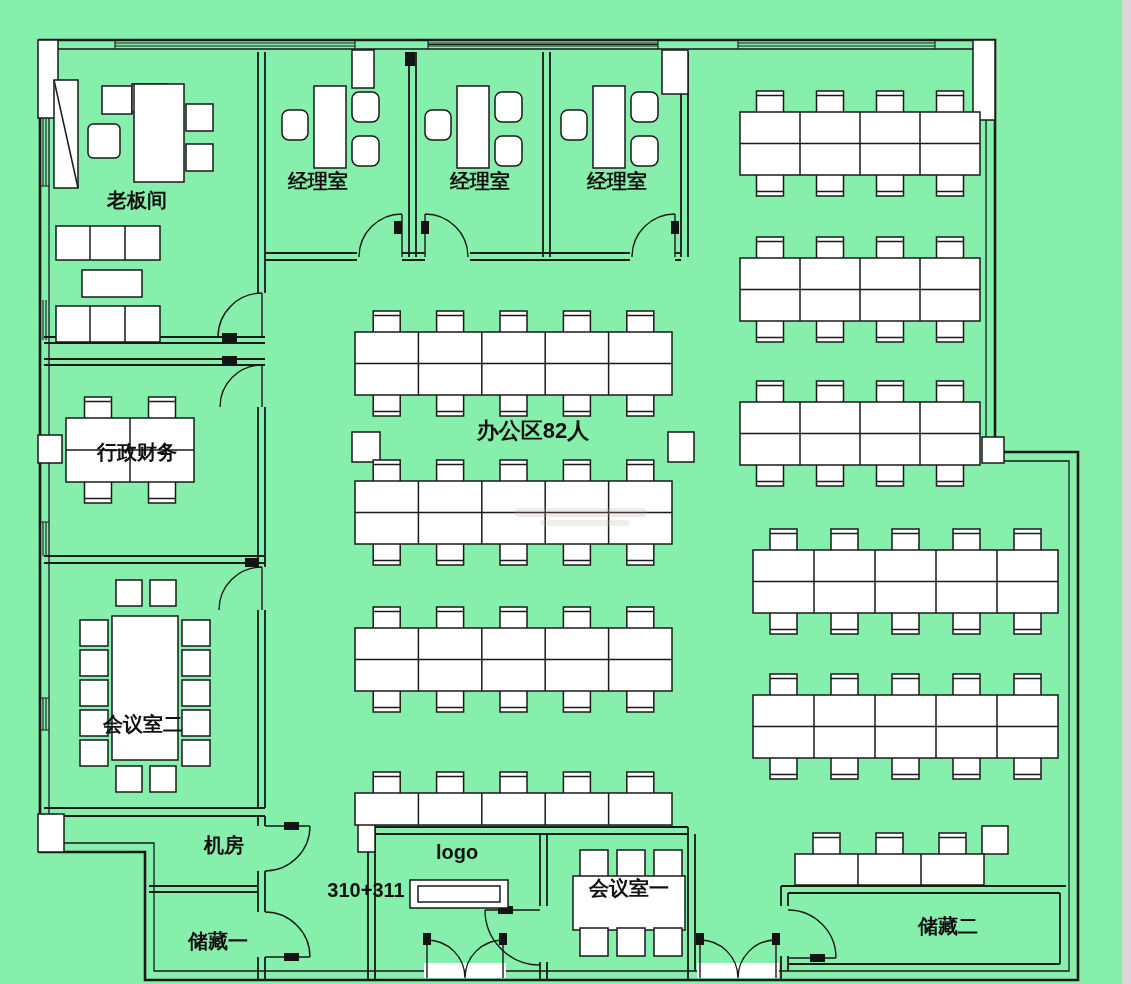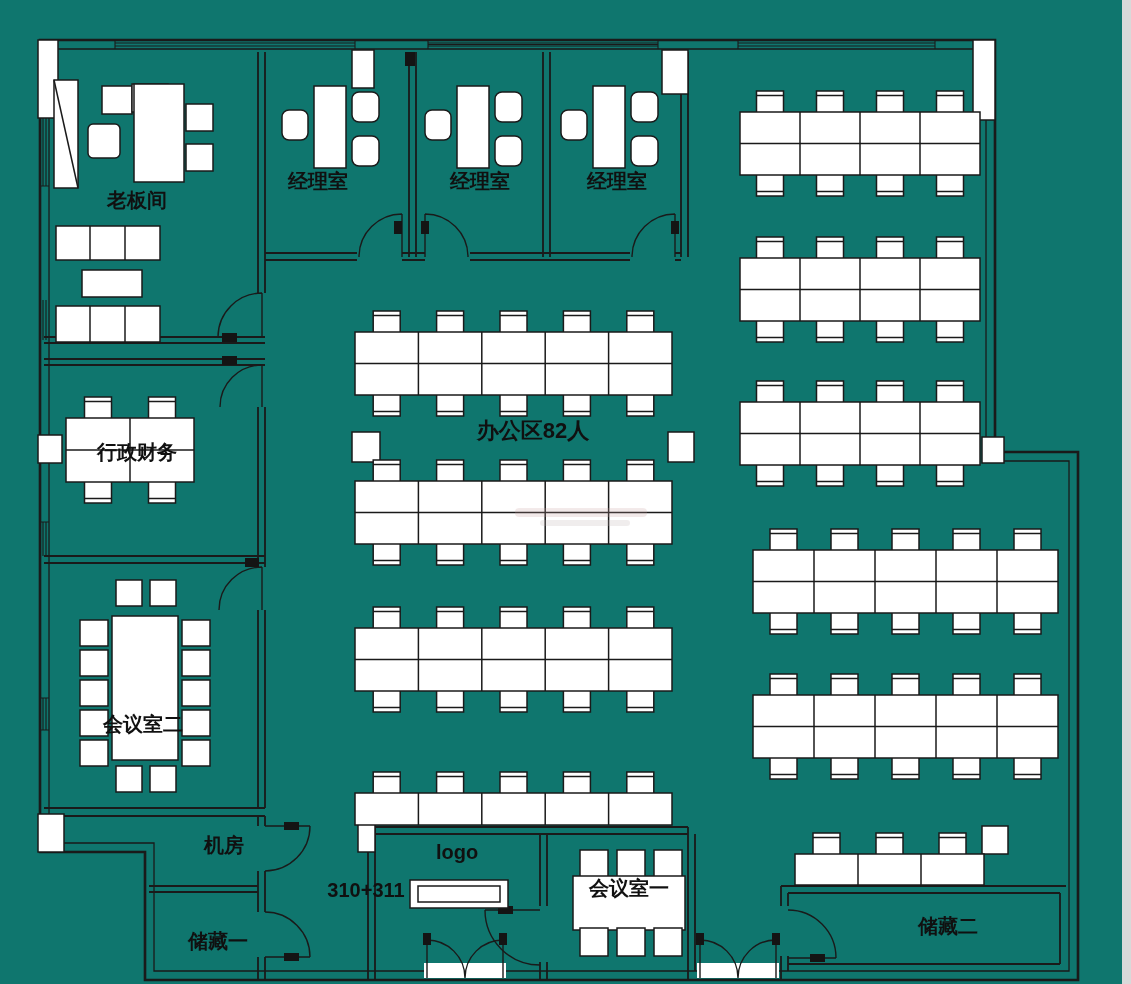--- a/index.html
+++ b/index.html
@@ -1,16 +1,16 @@
 <!DOCTYPE html>
 <html><head>
 <meta charset="utf-8">
 <style>
   html,body{margin:0;padding:0;background:#ffffff;}
-  .stage{width:1131px;height:984px;position:relative;background:#0f766e;overflow:hidden;}
+  .stage{width:1131px;height:984px;position:relative;background:#86efac;overflow:hidden;}
   svg{display:block;}
   .w2{stroke:#1a1a1a;stroke-width:2.6;fill:none;}
   .w1{stroke:#1a1a1a;stroke-width:1.3;fill:none;}
   .wi{stroke:#1a1a1a;stroke-width:1.8;fill:none;}
   .wn{stroke:#1a1a1a;stroke-width:1.1;fill:none;}
   .ln{stroke:#1a1a1a;stroke-width:1.5;fill:none;}
   .f{fill:#ffffff;stroke:#1a1a1a;stroke-width:1.5;}
   .dr{stroke:#1a1a1a;stroke-width:1.4;fill:none;}
   .tick{fill:#141414;stroke:none;}
   text{font-family:"Liberation Sans","DejaVu Sans",sans-serif;font-weight:bold;fill:#101010;}

